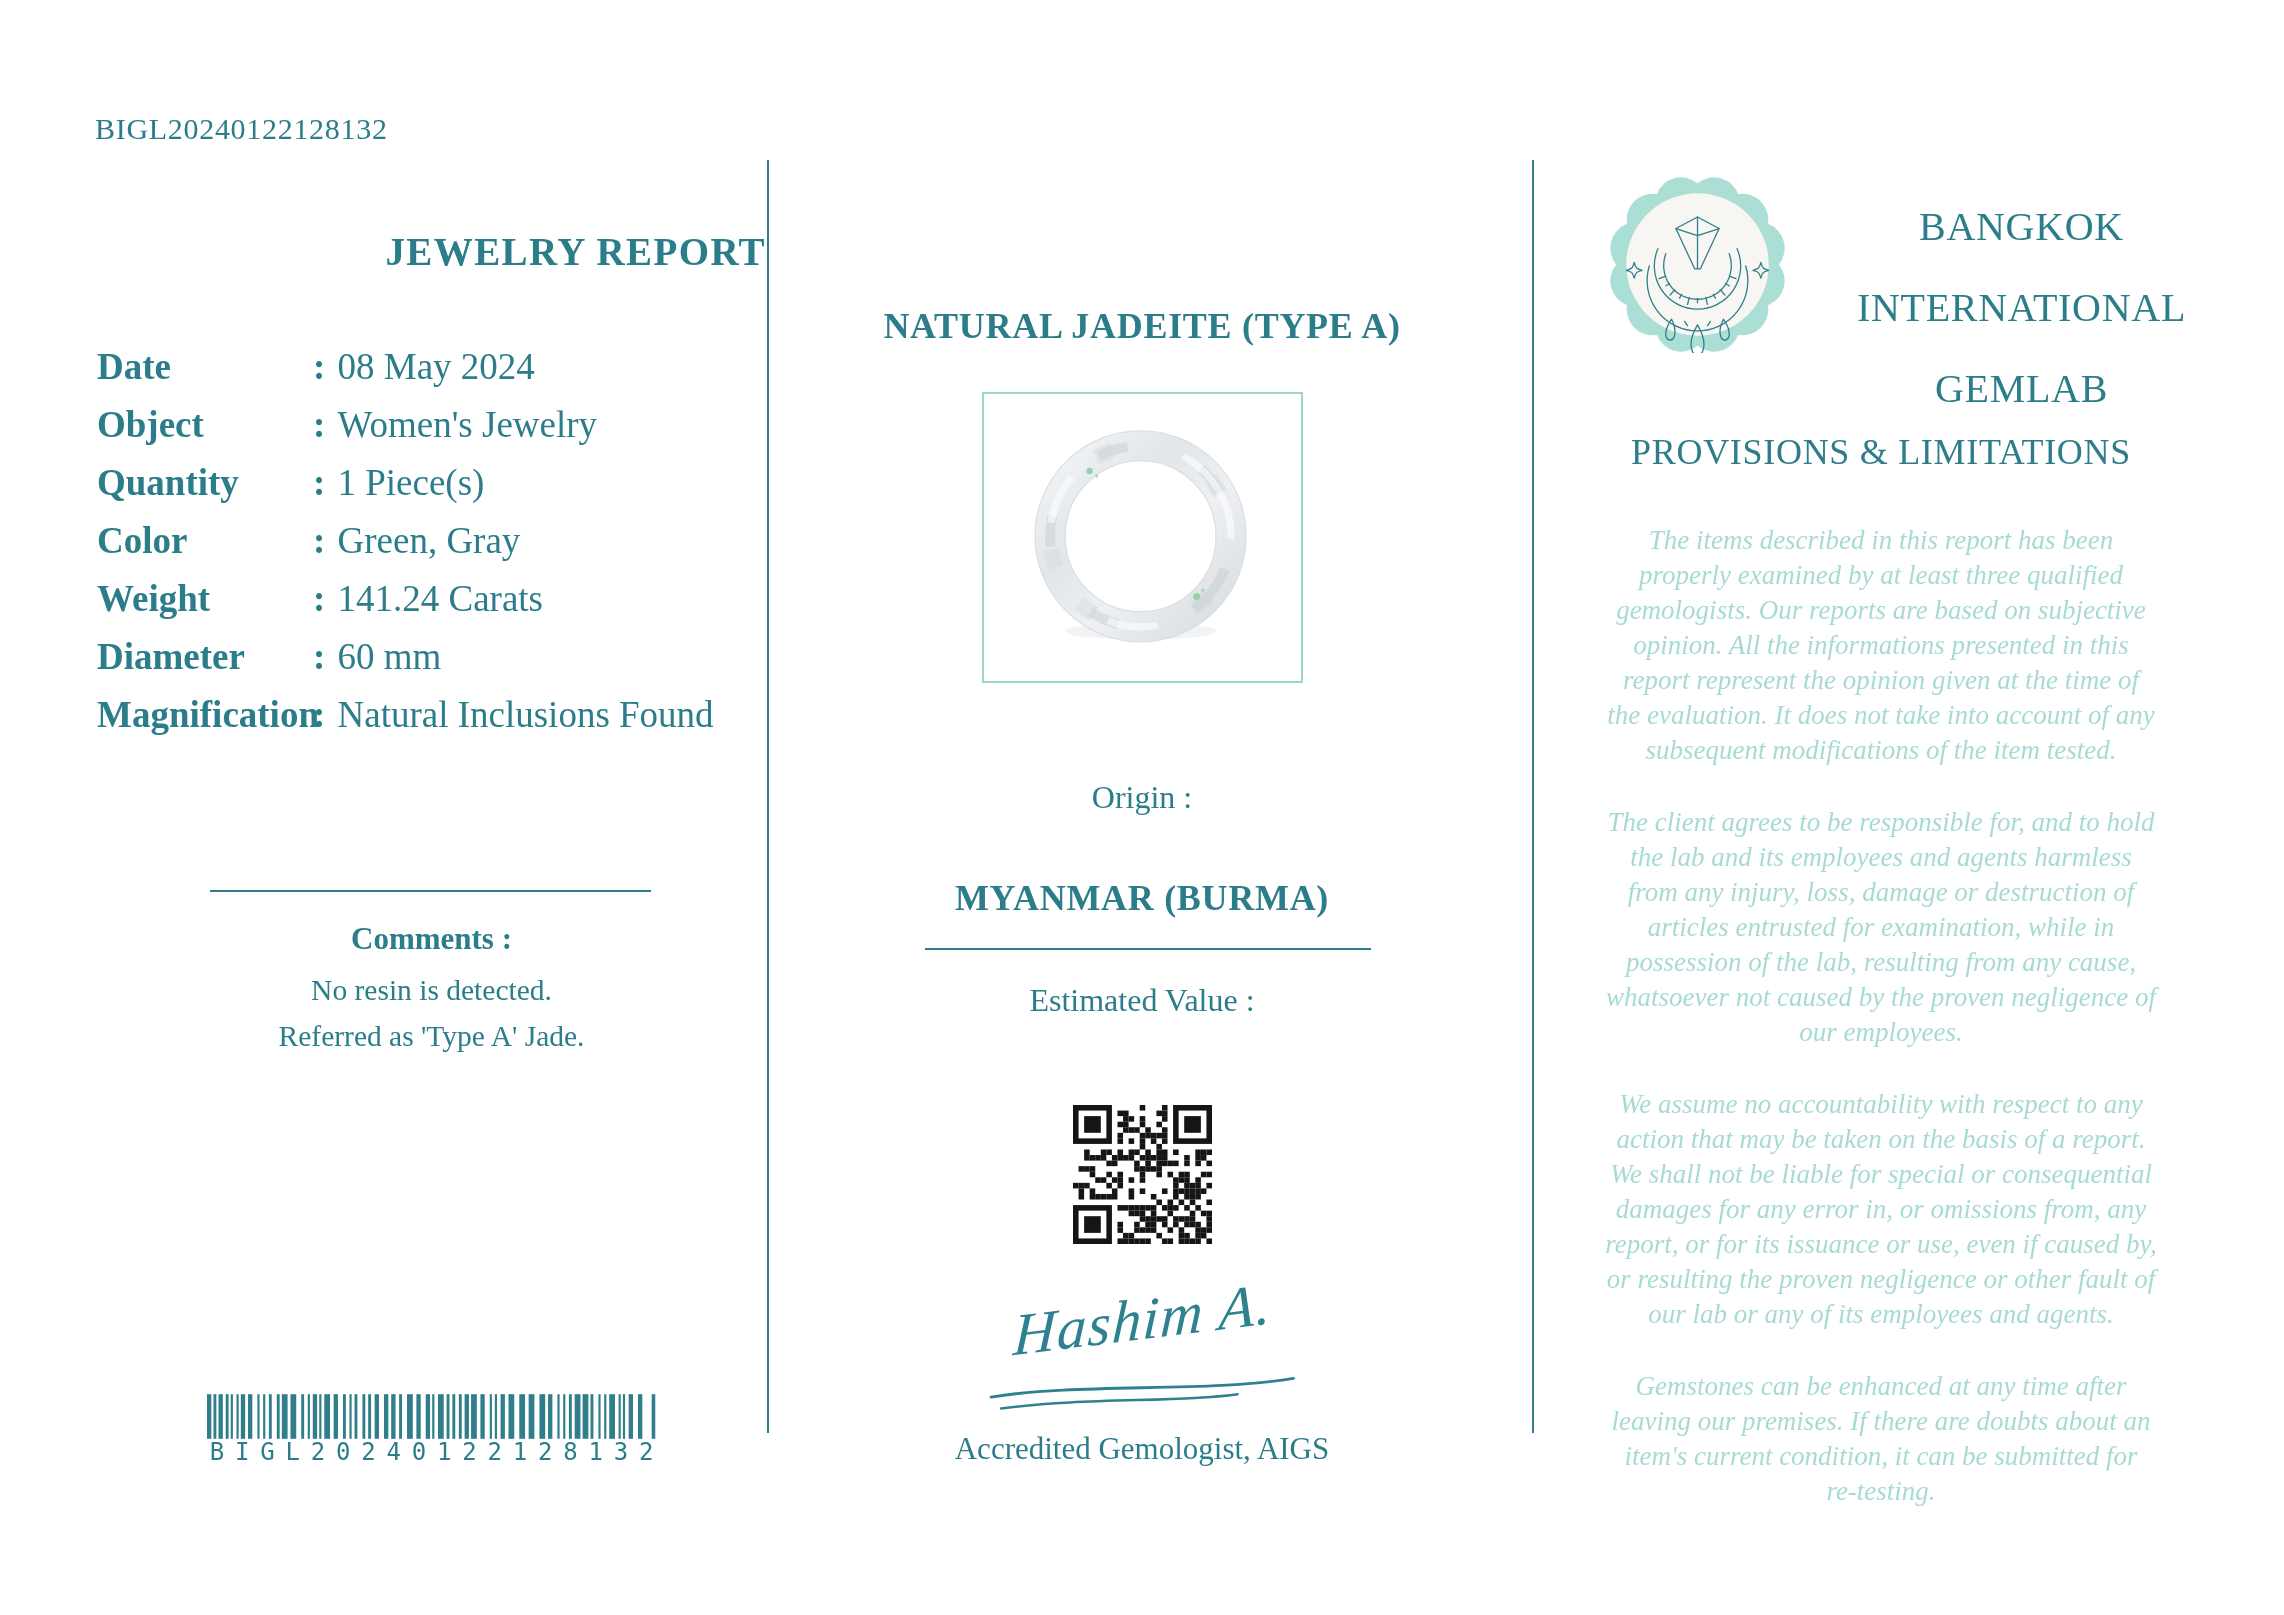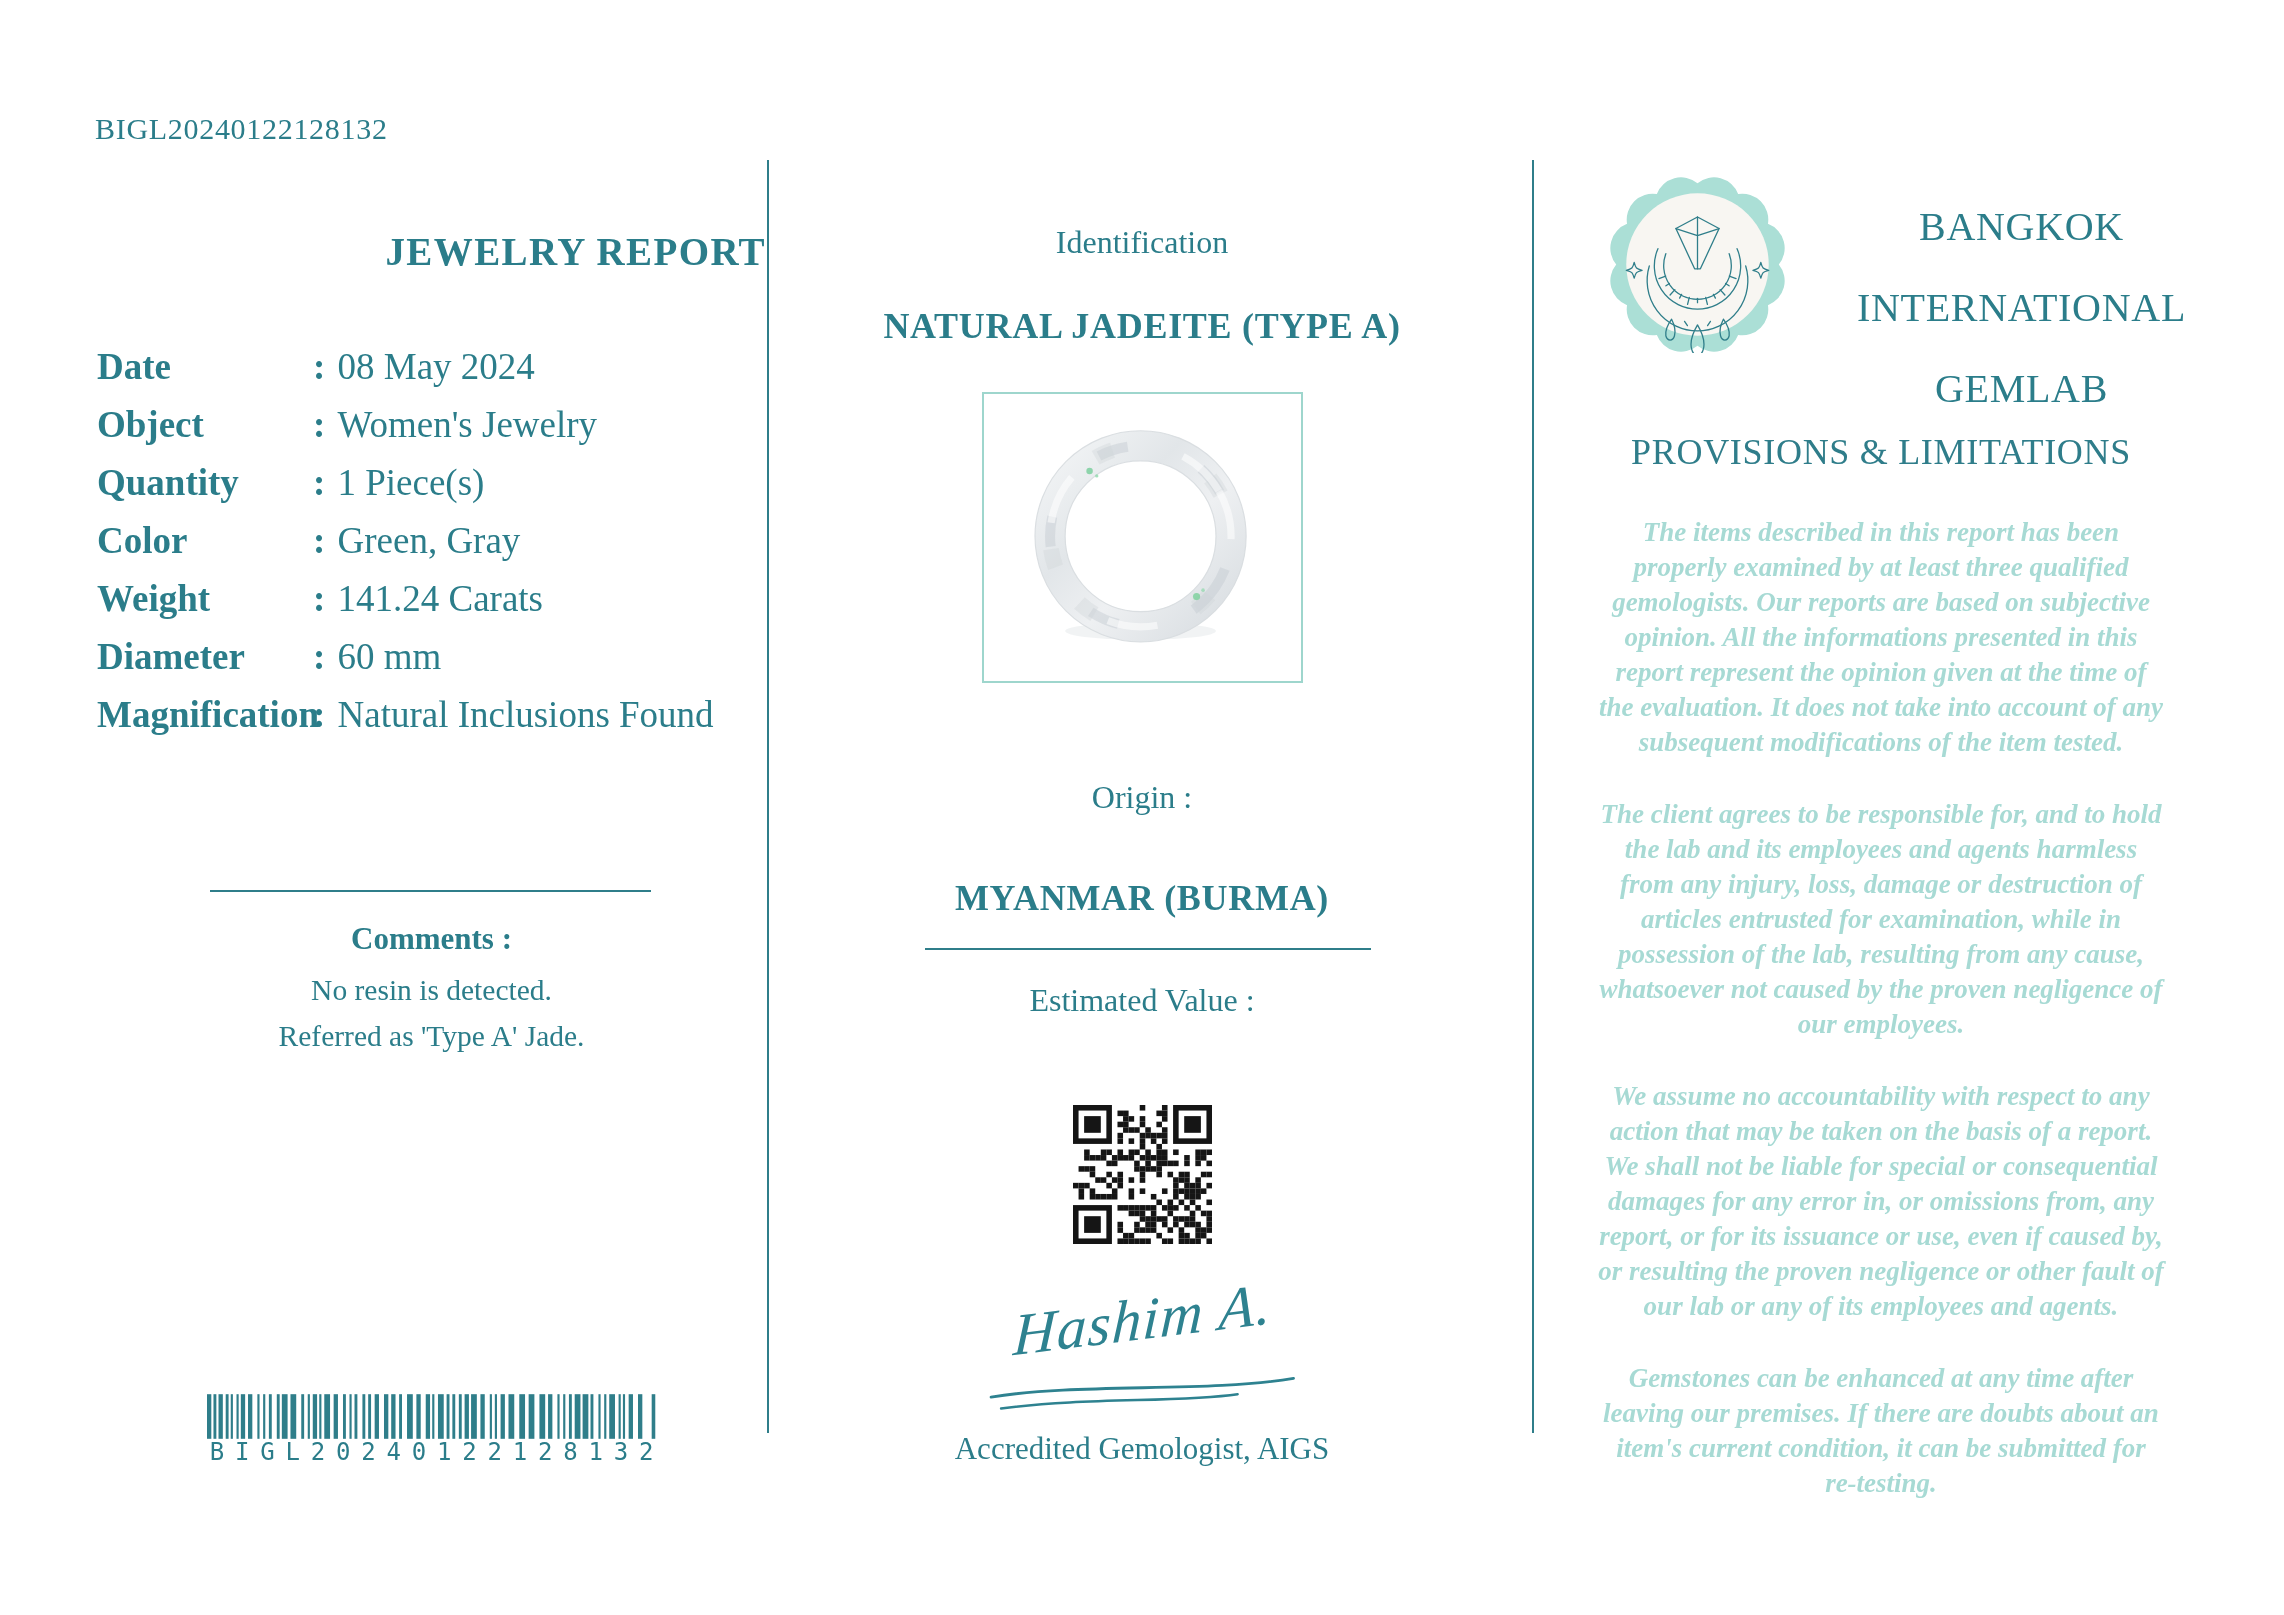--- a/index.html
+++ b/index.html
@@ -44,21 +44,21 @@
             color:#2e8290;transform:rotate(-7deg) skewX(-10deg);letter-spacing:1.4px;}
   .sig-flourish{position:absolute;left:0;top:98px;}
   .signatory{top:1431px;font-size:31px;}
 
   
   .lab-seal{left:1609px;top:176px;}
   .lab-name{left:1841px;top:186px;width:361px;text-align:center;font-size:40px;line-height:81px;letter-spacing:0.7px;}
   .prov-heading{left:1553px;top:431px;width:656px;text-align:center;font-size:36px;letter-spacing:0.7px;color:#2f7d8a;}
   .provisions{left:1553px;top:507px;width:656px;text-align:center;font-style:italic;
               font-size:27px;line-height:35px;color:#a7dad4;}
-  .provisions .para{white-space:pre-line;margin:8px 0 37px 0;font-weight:bold;}
+  .provisions .para{white-space:pre-line;margin:16px 0 37px 0;}
 </style>
 </head>
 <body>
 
 <div class="page">
 
   <div class="vdiv vdiv-left"></div>
   <div class="vdiv vdiv-right"></div>
 
   <div class="abs serial">BIGL20240122128132</div>
@@ -168,21 +168,20 @@
         <rect x="559" y="0" width="8" height="62"></rect>
         <rect x="572" y="0" width="3" height="62"></rect>
         <rect x="578" y="0" width="3" height="62"></rect>
         <rect x="586" y="0" width="6" height="62"></rect>
         <rect x="599" y="0" width="6" height="62"></rect>
         <rect x="618" y="0" width="5" height="62"></rect>
       </svg>
   </div>
   <div class="abs barcode-text">BIGL20240122128132</div>
 
-  <div class="abs mid ident-heading">Identification</div>
   <div class="abs mid ident-result">NATURAL JADEITE (TYPE A)</div>
 
   <div class="abs photo-box">
     <svg width="316" height="286" viewBox="0 0 440 398">
       <defs>
         <linearGradient id="bangleGrad" x1="0" y1="0" x2="1" y2="1">
           <stop offset="0" stop-color="#f3f5f6"></stop>
           <stop offset="0.35" stop-color="#e2e6e9"></stop>
           <stop offset="0.6" stop-color="#eef0f2"></stop>
           <stop offset="1" stop-color="#d8dde1"></stop>

